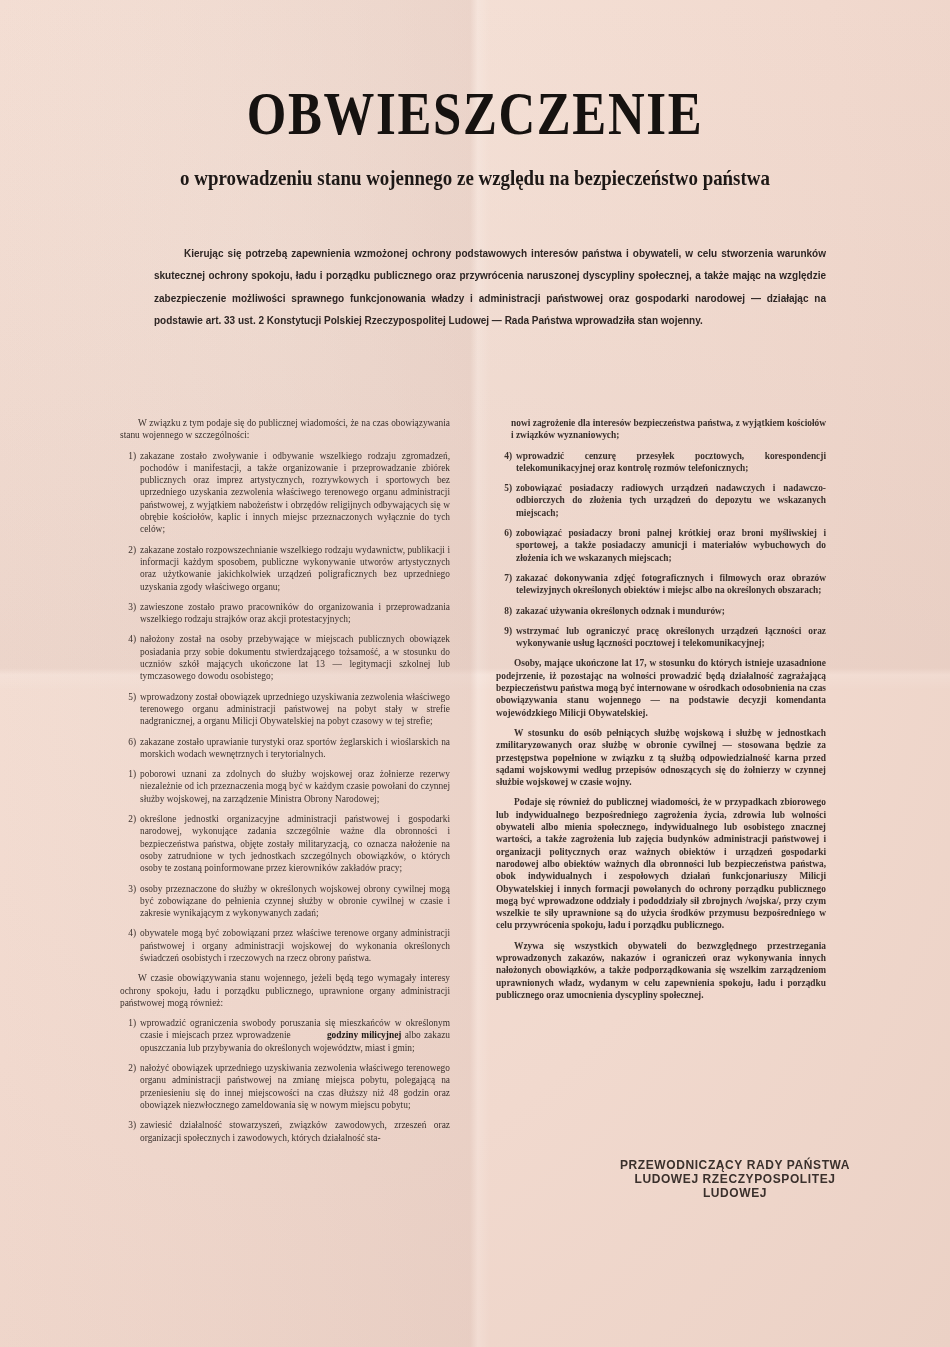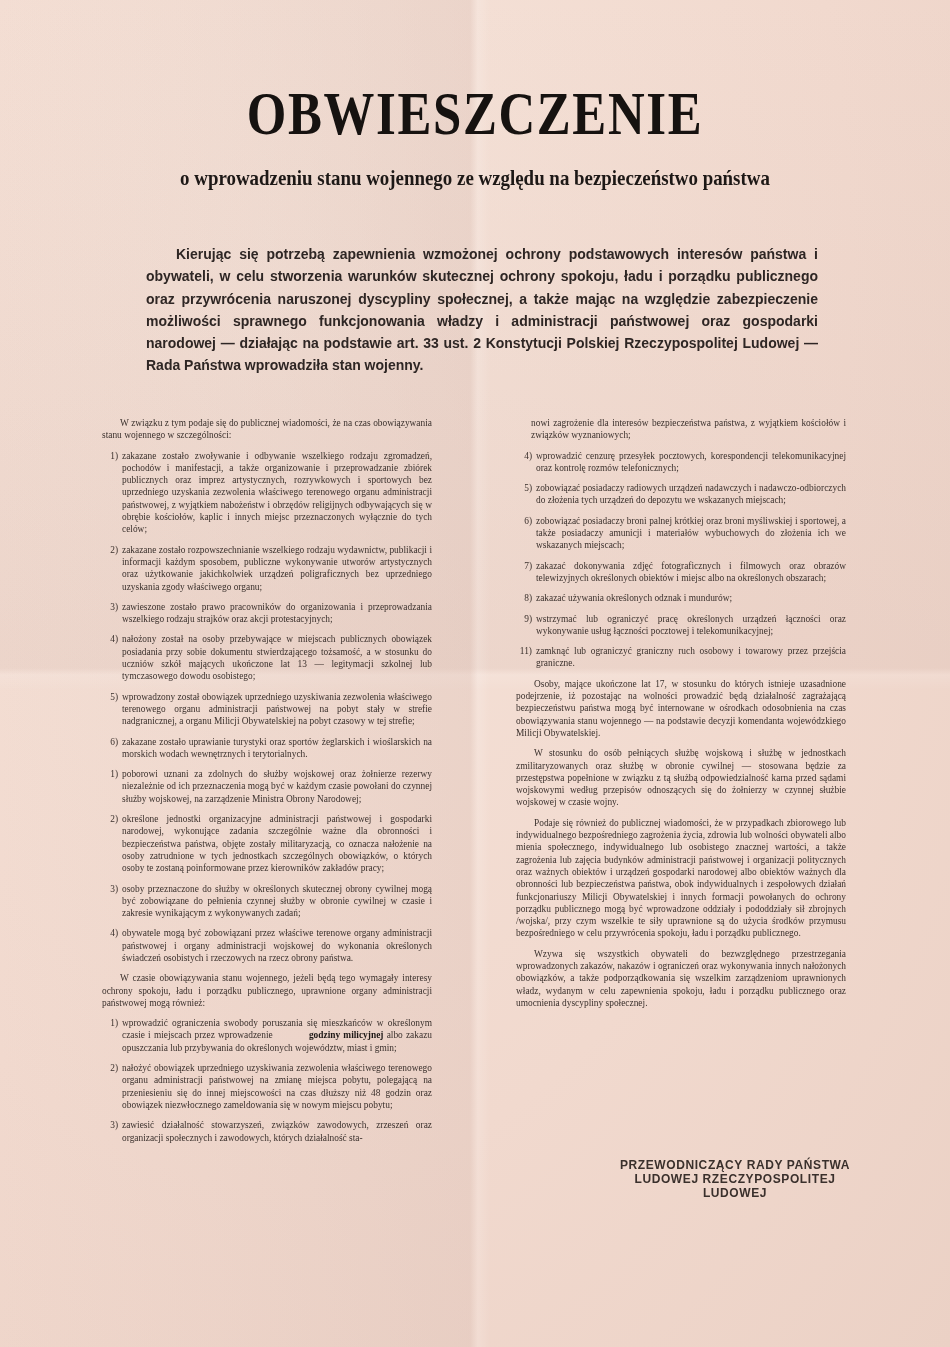--- a/index.html
+++ b/index.html
@@ -26,33 +26,33 @@
     transform: scaleX(0.82);
   }
   .subtitle {
     position: absolute; left: 0; width: 950px; top: 166px;
     text-align: center;
     font-family: "Liberation Serif", serif;
     font-weight: bold; font-size: 21px; color: #1d1816;
     transform: scaleX(0.9);
   }
   .preamble {
-    position: absolute; left: 146px; top: 243px; width: 672px;
-    font-weight: bold; font-size: 14px; line-height: 22.3px;
+    position: absolute; left: 154px; top: 243px; width: 672px;
+    font-weight: bold; font-size: 10px; line-height: 22.3px;
     text-align: justify; text-indent: 30px;
     color: #2e2624;
   }
   .col {
     position: absolute; top: 417px; width: 330px;
     font-family: "Liberation Serif", serif;
     font-size: 9.4px; line-height: 12.3px; color: #3a302c;
     text-align: justify;
   }
-  .col.left { left: 102px; }
-  .col.right { left: 516px; }
+  .col.left { left: 120px; }
+  .col.right { left: 496px; font-weight: bold; }
   .para { text-indent: 18px; margin: 0 0 8px 0; }
   .para.cont { text-indent: 0; padding-left: 15px; }
   .item { display: flex; margin: 0 0 8px 0; }
   .item .num { flex: 0 0 16px; text-align: right; padding-right: 4px; }
   .item .txt { flex: 1; }
   .bold { font-weight: bold; color: #1e1816; padding-left: 33px; }
   .signature {
     position: absolute; left: 610px; top: 1158px; width: 250px;
     text-align: center; font-weight: bold; font-size: 12px; line-height: 14px;
     letter-spacing: 0.6px; color: #3a302c;
@@ -99,21 +99,21 @@
   <div class="item">
       <span class="num">1)</span>
       <span class="txt">poborowi uznani za zdolnych do służby wojskowej oraz żołnierze rezerwy niezależnie od ich przeznaczenia mogą być w każdym czasie powołani do czynnej służby wojskowej, na zarządzenie Ministra Obrony Narodowej;</span>
     </div>
   <div class="item">
       <span class="num">2)</span>
       <span class="txt">określone jednostki organizacyjne administracji państwowej i gospodarki narodowej, wykonujące zadania szczególnie ważne dla obronności i bezpieczeństwa państwa, objęte zostały militaryzacją, co oznacza nałożenie na osoby zatrudnione w tych jednostkach szczególnych obowiązków, o których osoby te zostaną poinformowane przez kierowników zakładów pracy;</span>
     </div>
   <div class="item">
       <span class="num">3)</span>
-      <span class="txt">osoby przeznaczone do służby w określonych skutecznej obrony cywilnej mogą być zobowiązane do pełnienia czynnej służby w obronie cywilnej w czasie i zakresie wynikającym z wykonywanych zadań;</span>
+      <span class="txt">osoby przeznaczone do służby w określonych wojskowej obrony cywilnej mogą być zobowiązane do pełnienia czynnej służby w obronie cywilnej w czasie i zakresie wynikającym z wykonywanych zadań;</span>
     </div>
   <div class="item">
       <span class="num">4)</span>
       <span class="txt">obywatele mogą być zobowiązani przez właściwe terenowe organy administracji państwowej i organy administracji wojskowej do wykonania określonych świadczeń osobistych i rzeczowych na rzecz obrony państwa.</span>
     </div>
 
   <p class="para">W czasie obowiązywania stanu wojennego, jeżeli będą tego wymagały interesy ochrony spokoju, ładu i porządku publicznego, uprawnione organy administracji państwowej mogą również:</p>
 
   <div class="item">
       <span class="num">1)</span>
@@ -149,24 +149,20 @@
       <span class="txt">zakazać dokonywania zdjęć fotograficznych i filmowych oraz obrazów telewizyjnych określonych obiektów i miejsc albo na określonych obszarach;</span>
     </div>
   <div class="item">
       <span class="num">8)</span>
       <span class="txt">zakazać używania określonych odznak i mundurów;</span>
     </div>
   <div class="item">
       <span class="num">9)</span>
       <span class="txt">wstrzymać lub ograniczyć pracę określonych urządzeń łączności oraz wykonywanie usług łączności pocztowej i telekomunikacyjnej;</span>
     </div>
-  <div class="item">
-      <span class="num">11)</span>
-      <span class="txt">zamknąć lub ograniczyć graniczny ruch osobowy i towarowy przez przejścia graniczne.</span>
-    </div>
 
   <p class="para">Osoby, mające ukończone lat 17, w stosunku do których istnieje uzasadnione podejrzenie, iż pozostając na wolności prowadzić będą działalność zagrażającą bezpieczeństwu państwa mogą być internowane w ośrodkach odosobnienia na czas obowiązywania stanu wojennego — na podstawie decyzji komendanta wojewódzkiego Milicji Obywatelskiej.</p>
   <p class="para">W stosunku do osób pełniących służbę wojskową i służbę w jednostkach zmilitaryzowanych oraz służbę w obronie cywilnej — stosowana będzie za przestępstwa popełnione w związku z tą służbą odpowiedzialność karna przed sądami wojskowymi według przepisów odnoszących się do żołnierzy w czynnej służbie wojskowej w czasie wojny.</p>
   <p class="para">Podaje się również do publicznej wiadomości, że w przypadkach zbiorowego lub indywidualnego bezpośredniego zagrożenia życia, zdrowia lub wolności obywateli albo mienia społecznego, indywidualnego lub osobistego znacznej wartości, a także zagrożenia lub zajęcia budynków administracji państwowej i organizacji politycznych oraz ważnych obiektów i urządzeń gospodarki narodowej albo obiektów ważnych dla obronności lub bezpieczeństwa państwa, obok indywidualnych i zespołowych działań funkcjonariuszy Milicji Obywatelskiej i innych formacji powołanych do ochrony porządku publicznego mogą być wprowadzone oddziały i pododdziały sił zbrojnych /wojska/, przy czym wszelkie te siły uprawnione są do użycia środków przymusu bezpośredniego w celu przywrócenia spokoju, ładu i porządku publicznego.</p>
   <p class="para">Wzywa się wszystkich obywateli do bezwzględnego przestrzegania wprowadzonych zakazów, nakazów i ograniczeń oraz wykonywania innych nałożonych obowiązków, a także podporządkowania się wszelkim zarządzeniom uprawnionych władz, wydanym w celu zapewnienia spokoju, ładu i porządku publicznego oraz umocnienia dyscypliny społecznej.</p>
 </div>
 
 <div class="signature">
   <div>PRZEWODNICZĄCY RADY PAŃSTWA</div>
   <div>LUDOWEJ RZECZYPOSPOLITEJ LUDOWEJ</div>

